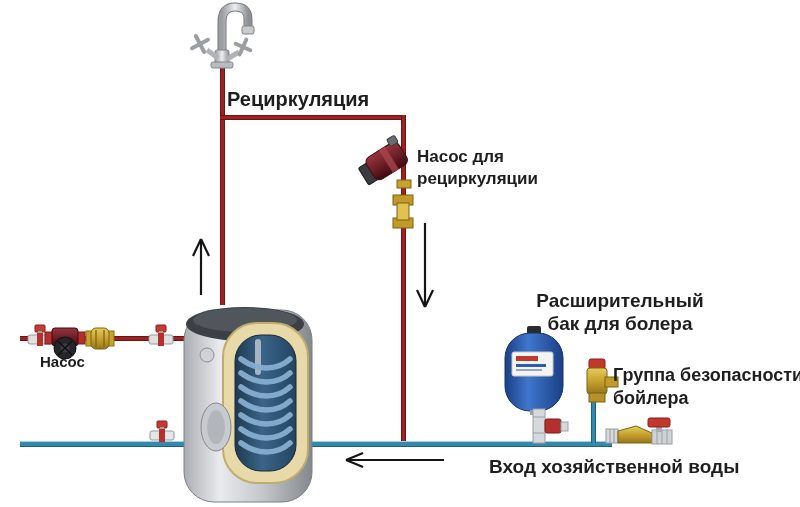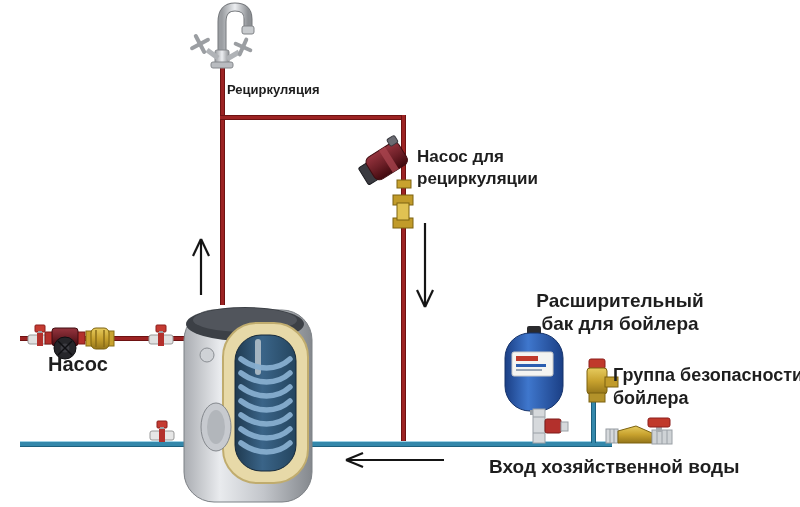--- a/index.html
+++ b/index.html
@@ -13,24 +13,24 @@
   .hot-h { background:var(--hot-pipe,#9c2323); border-top:1px solid var(--hot-pipe-edge,#6e1212); border-bottom:1px solid var(--hot-pipe-edge,#6e1212); }
   .hot-v { background:var(--hot-pipe,#9c2323); border-left:1px solid var(--hot-pipe-edge,#6e1212); border-right:1px solid var(--hot-pipe-edge,#6e1212); }
   .cold-h { background:var(--cold-pipe,#3488ab); border-top:1px solid #9fd2e6; border-bottom:1px solid var(--cold-pipe-edge,#1d607e); }
   .cold-v { background:var(--cold-pipe,#3488ab); border-left:1px solid var(--cold-pipe-edge,#1d607e); border-right:1px solid var(--cold-pipe-edge,#1d607e); }
   svg.cmp { position:absolute; z-index:3; overflow:visible; }
   svg.under { z-index:2; }
   .label {
     position:absolute; z-index:6; font-weight:bold;
     color:var(--label-text,#1e1e1e); letter-spacing:0;
   }
-  .lbl-recirc      { left:227px; top:82px;  font-size:13px; }
+  .lbl-recirc      { left:227px; top:88px;  font-size:20px; }
   .lbl-recircpump  { left:417px; top:146px; width:132px; font-size:17px; line-height:22px; }
   .lbl-hotwater    { left:117px; top:212px; font-size:17px; }
-  .lbl-pump        { left:48px;  top:353px; font-size:20px; }
+  .lbl-pump        { left:40px;  top:353px; font-size:15px; }
   .lbl-exptank     { left:536px; top:289px; width:168px; font-size:19px; line-height:23px; text-align:center; }
   .lbl-safety      { left:613px; top:364px; width:192px; font-size:18px; line-height:23px; }
   .lbl-inlet       { left:459px; top:456px; font-size:19px;margin-left:30px; }
 </style>
 </head>
 <body>
 
 <div class="canvas">
 
   <svg width="0" height="0" style="position:absolute">
@@ -228,17 +228,17 @@
     <g stroke="#151515" stroke-width="2.2" fill="none">
       <line x1="106" y1="10" x2="8" y2="10"></line>
       <line x1="8" y1="10" x2="25" y2="3"></line>
       <line x1="8" y1="10" x2="25" y2="17"></line>
     </g>
   </svg>
 
   <div class="label lbl-recirc">Рециркуляция</div>
   <div class="label lbl-recircpump">Насос для рециркуляции</div>
   <div class="label lbl-pump">Насос</div>
-  <div class="label lbl-exptank">Расширительный бак для бойлера</div>
+  <div class="label lbl-exptank">Расширительный бак для болера</div>
   <div class="label lbl-safety">Группа безопасности бойлера</div>
   <div class="label lbl-inlet">Вход хозяйственной воды</div>
 
 </div>
 
 </body></html>

